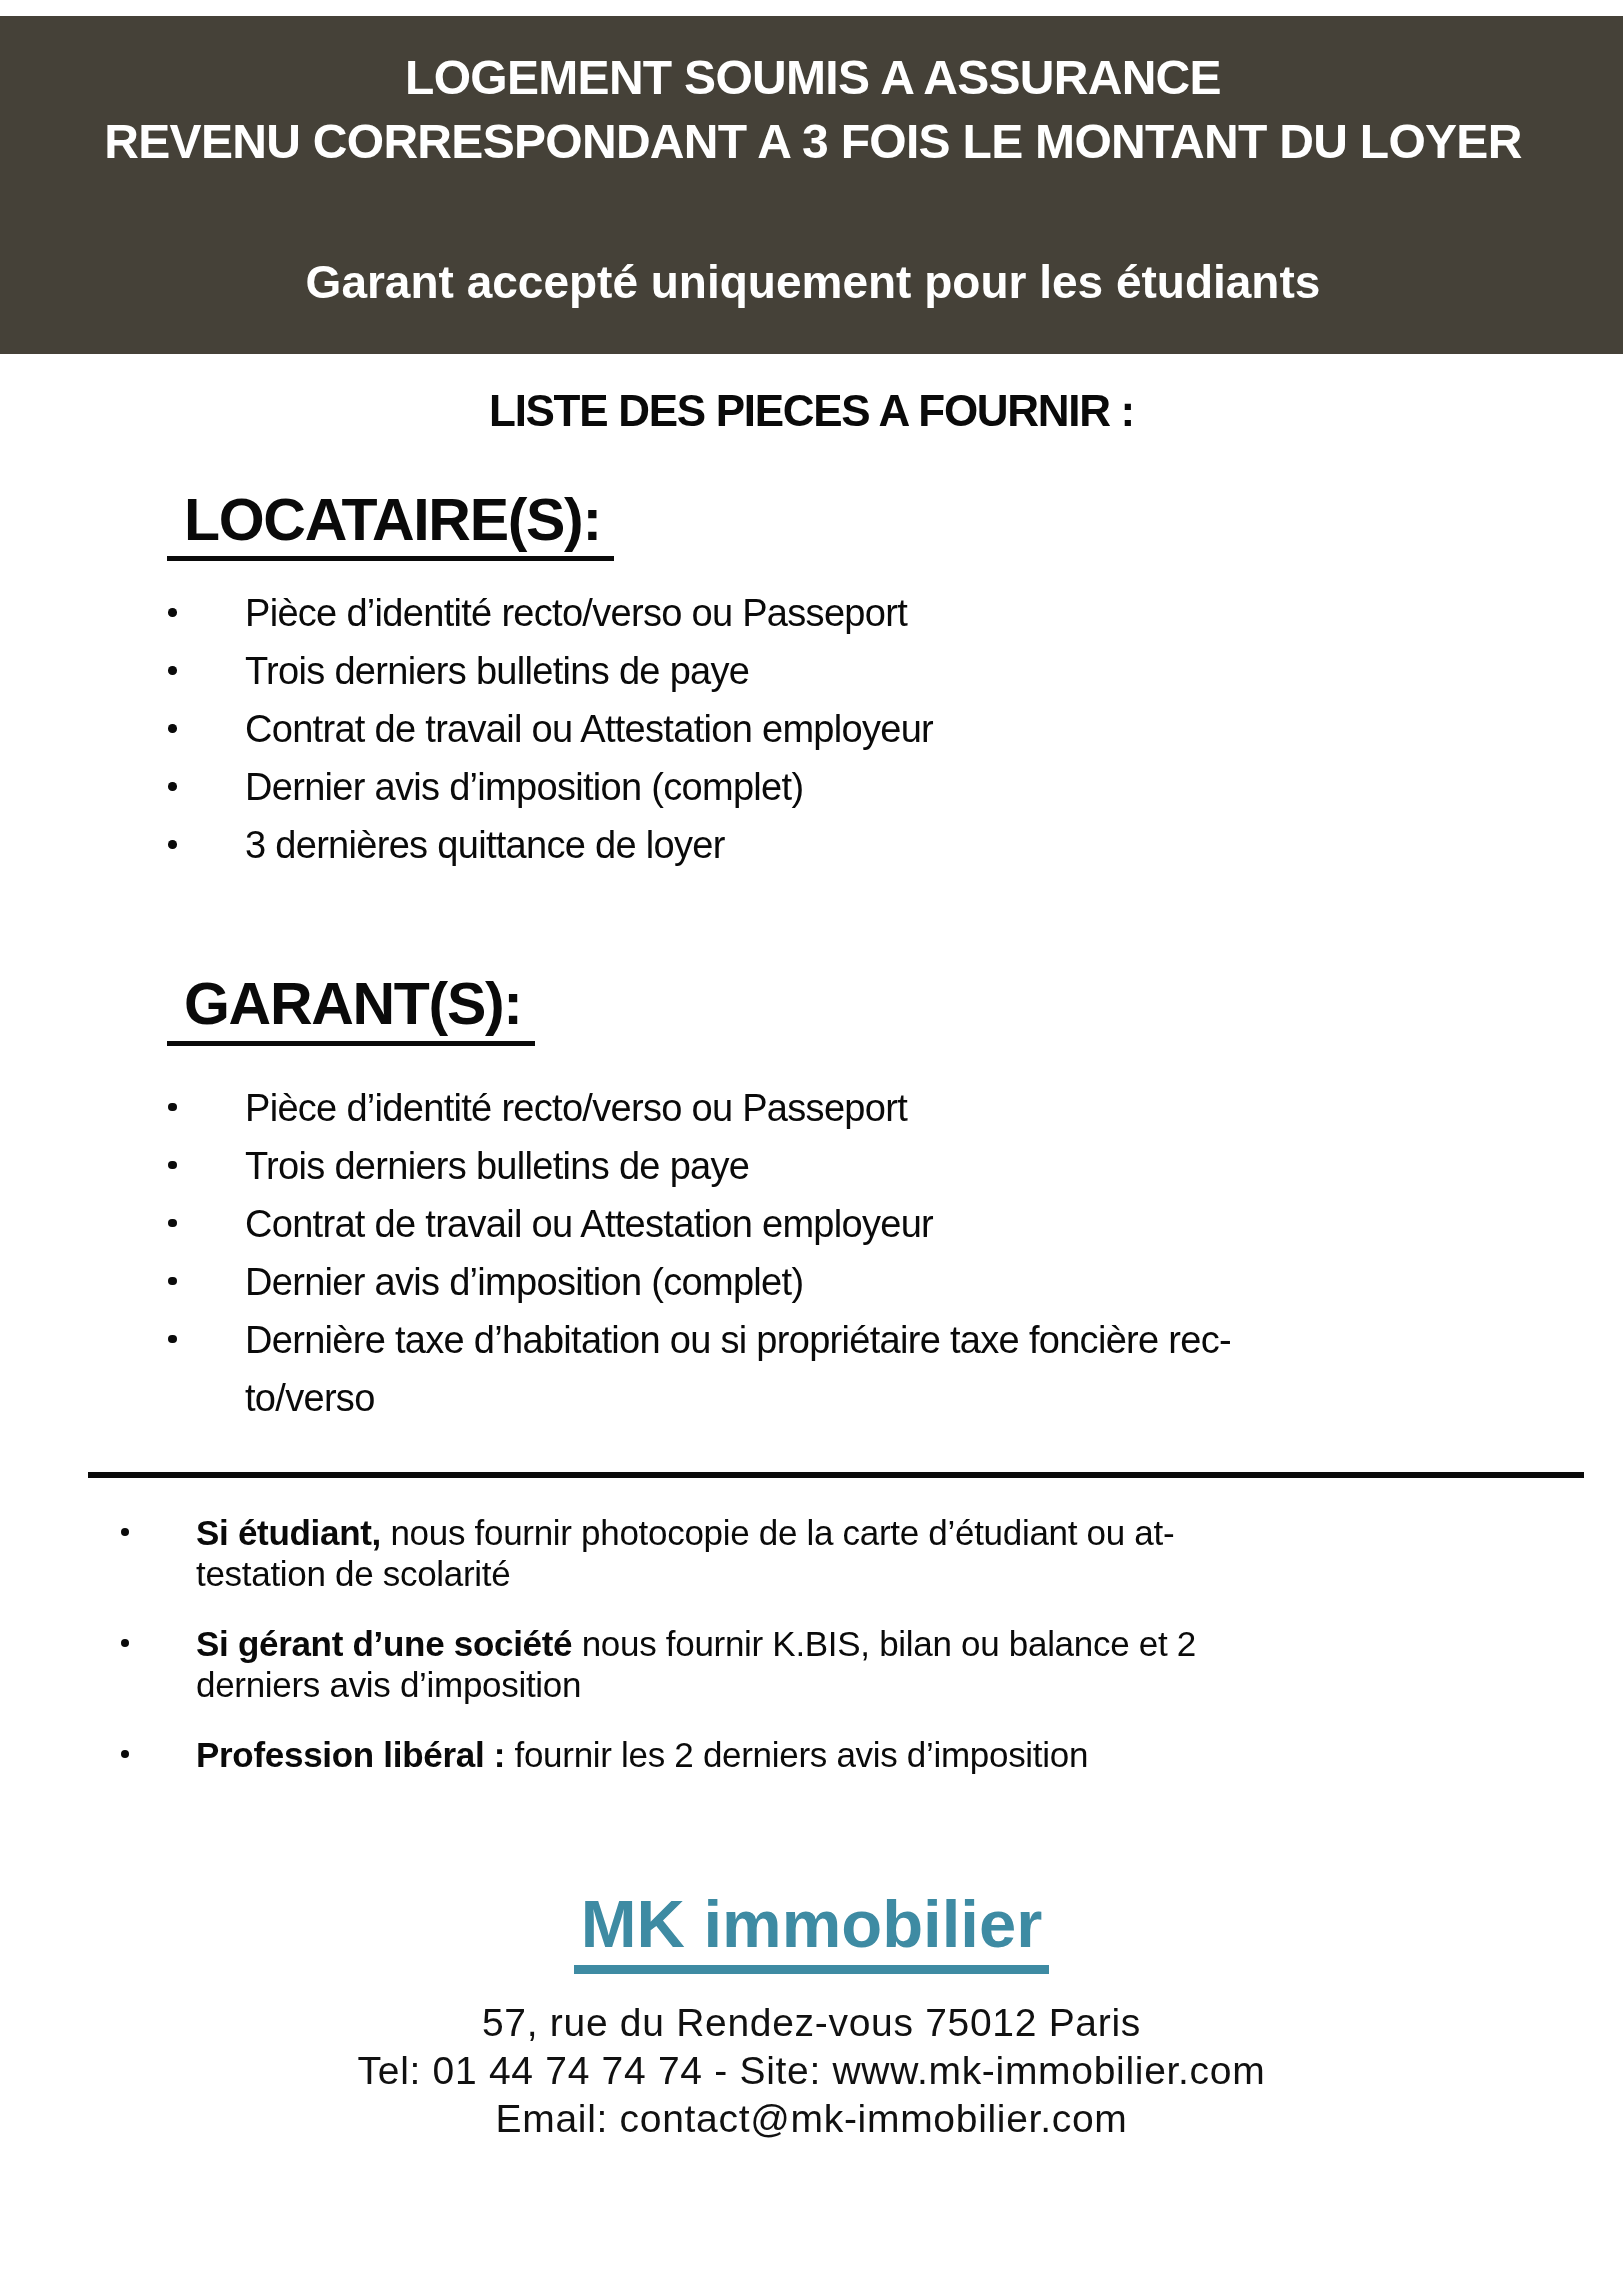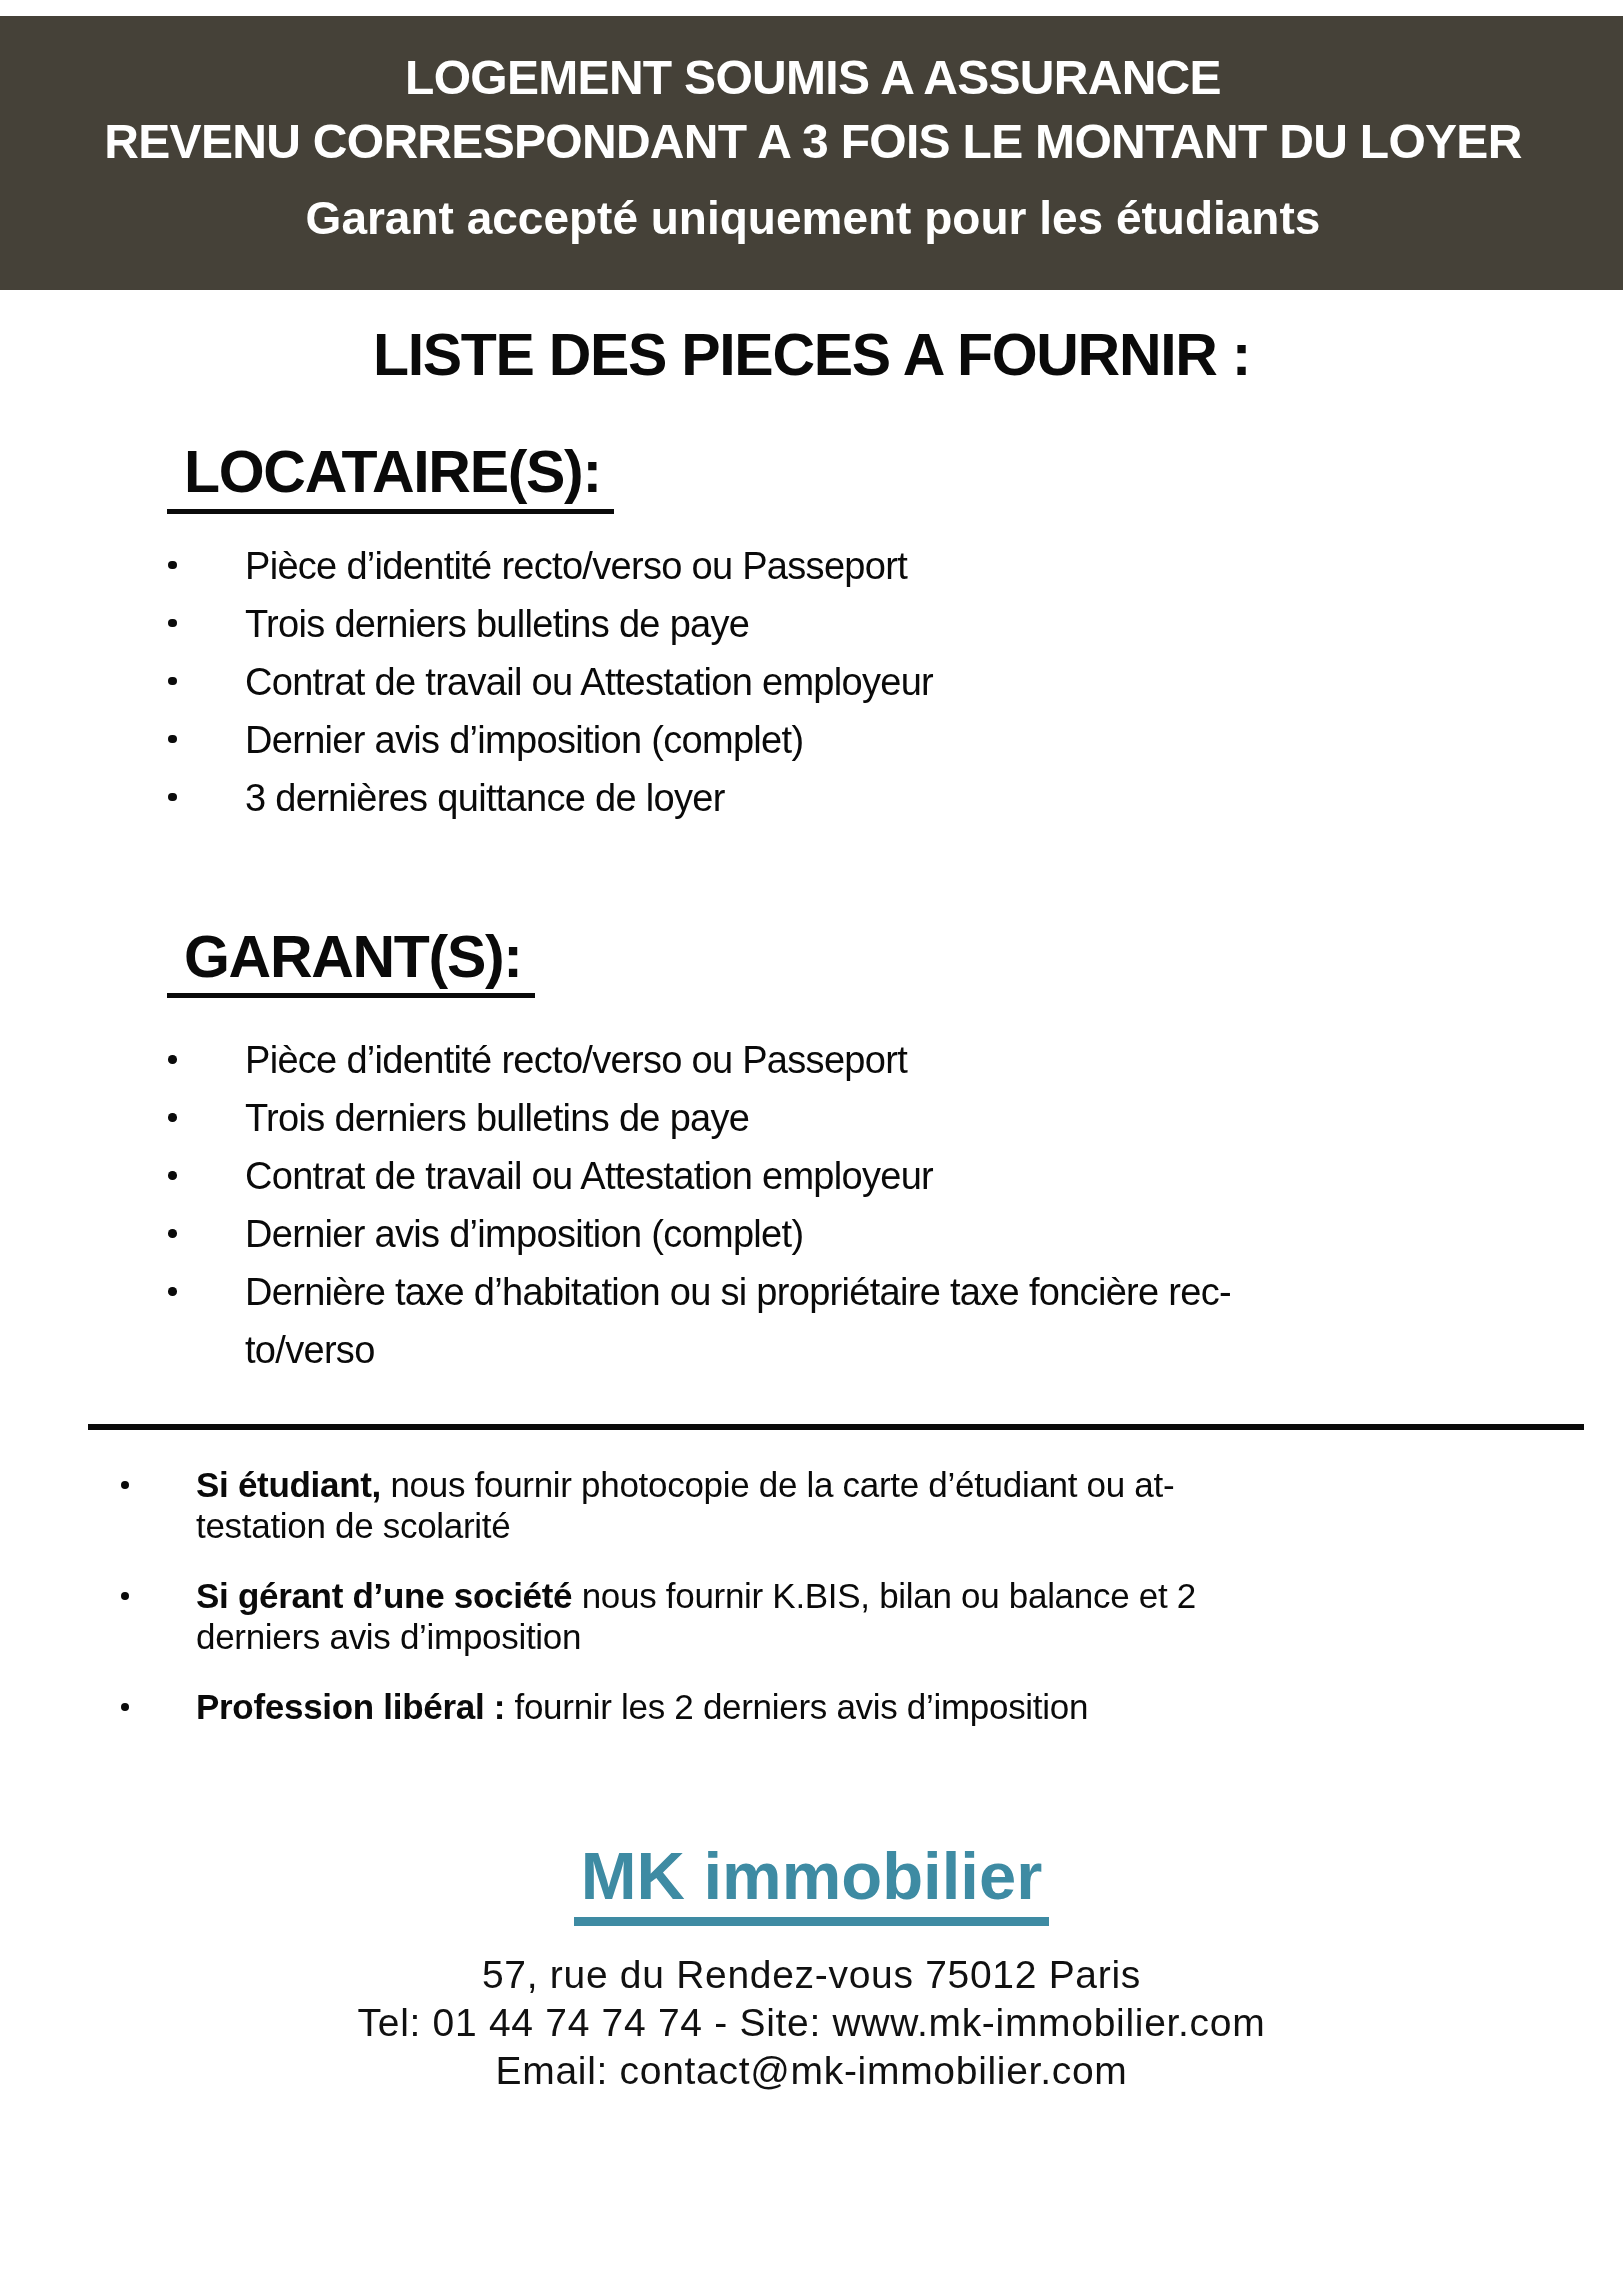--- a/index.html
+++ b/index.html
@@ -21,30 +21,30 @@
     text-align: center;
     padding: 36px 0 46px 3px;
     box-sizing: border-box;
   }
   .banner-line {
     font-size: 48px; font-weight: bold; line-height: 1.1;
     letter-spacing: -0.7px; white-space: nowrap;
   }
   .banner-line2 { margin-top: 11px; }
   .banner-sub {
-    margin-top: 24px;
+    margin-top: 88px;
     font-size: 46px; font-weight: bold; line-height: 1.1;
     white-space: nowrap;
   }
 
   
   .doc-title {
     margin: 33px 0 0 0;
     text-align: center;
-    font-size: 59px; font-weight: bold; line-height: 1.1;
+    font-size: 44px; font-weight: bold; line-height: 1.1;
     letter-spacing: -1.3px;
   }
 
   
   .section-heading-row { margin: 0; }
   .sec1 .section-heading-row { margin-top: 56px; }
   .sec2 .section-heading-row { margin-top: 101px; }
   .section-heading {
     display: inline-block;
     margin-left: 167px;

